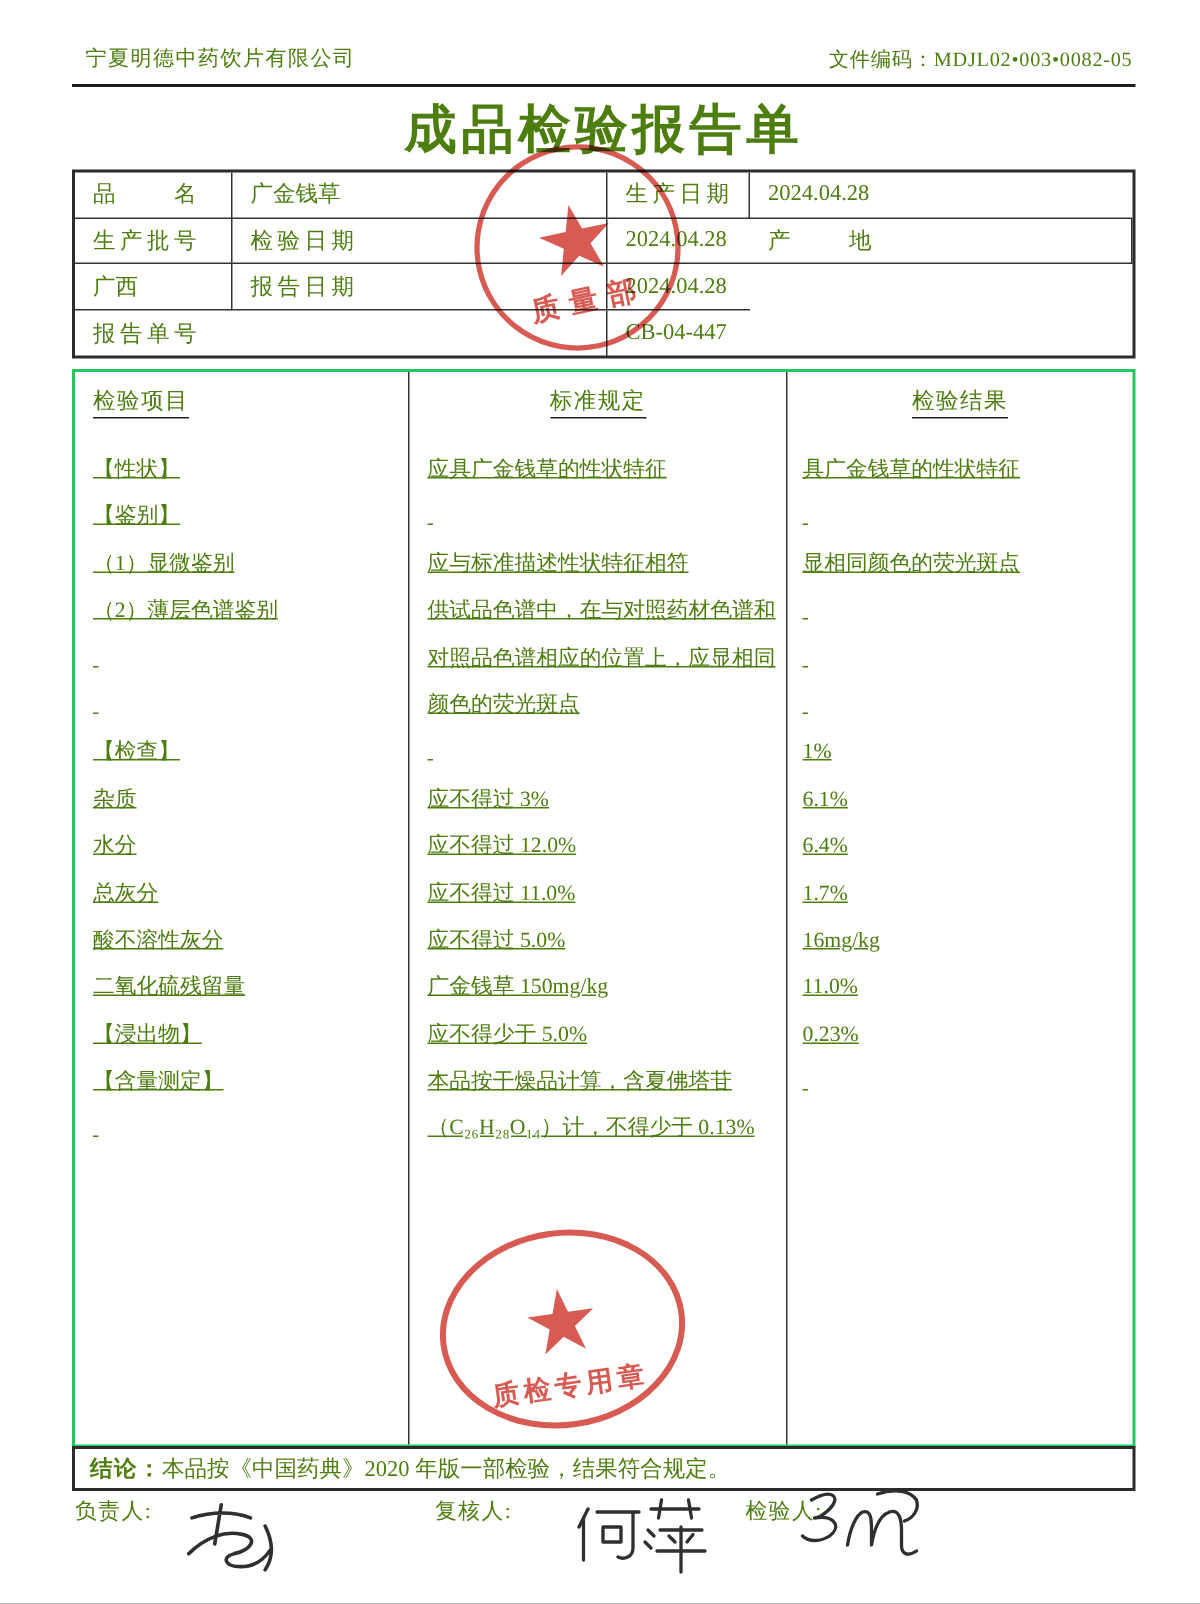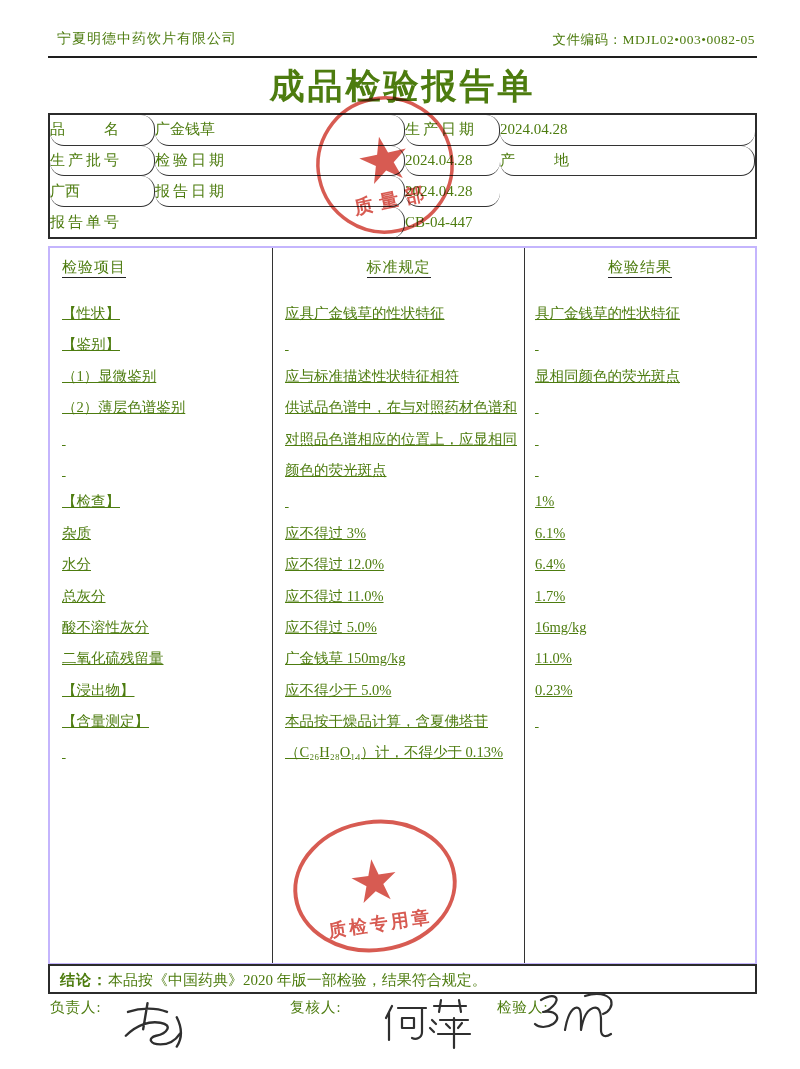--- a/index.html
+++ b/index.html
@@ -13,30 +13,30 @@
   .hdr-code { position:absolute; right:45px; top:31px; font-size:13.5px; letter-spacing:0.5px; }
   .hdr-rule { position:absolute; left:48px; top:56px; width:709px; border-top:2px solid #1e1e1e; }
   .doc-title { position:absolute; left:48px; top:63px; width:709px; text-align:center;
     font-size:35px; font-weight:bold; letter-spacing:3px; }
 
   
   .itable { position:absolute; left:48px; top:113px; width:709px; height:126px;
     display:grid; grid-template-columns:105px 250px 95px 1fr; grid-auto-rows:30.7px;
     border:2px solid #2b2b2b; font-size:15px; }
   .ic { border-right:1px solid #333; border-bottom:1px solid #333;
-    display:flex; align-items:center; white-space:nowrap; overflow:visible;border-radius:14px; }
+    display:flex; align-items:center; padding-left:12px; white-space:nowrap; overflow:visible; }
   .ic.lbl { letter-spacing:3px; }
   .ic.no-r { border-right:none; }
   .ic.no-b { border-bottom:none; }
   .ic.sp-a { grid-column:1/3;text-align:right; }
   .ic.sp-b { grid-column:3/5; }
 
   
   .mtable { position:absolute; left:48px; top:246px; width:709px; height:719px;
-    display:flex; border:2px solid #c4b5fd; font-size:14.5px;justify-content:space-between; }
+    display:flex; border:2px solid #22c55e; font-size:14.5px;justify-content:space-between; }
   .mcol { height:100%; }
   .mcol.c1 { width:222px; }
   .mcol.c2 { width:253px; border-left:1px solid #333; border-right:1px solid #333; }
   .mcol.c3 { flex:1; }
   .mhead { height:22px; padding-top:10px; text-align:center; font-size:15px; letter-spacing:1px; }
   .mhead.left { text-align:left; padding-left:12px; }
   .mhead span { border-bottom:1px solid #222; padding-bottom:2px; }
   .mspacer { height:28px; }
   .mlines { padding-left:12px;text-decoration:underline; }
   .c3 .mlines { padding-left:10px; }

